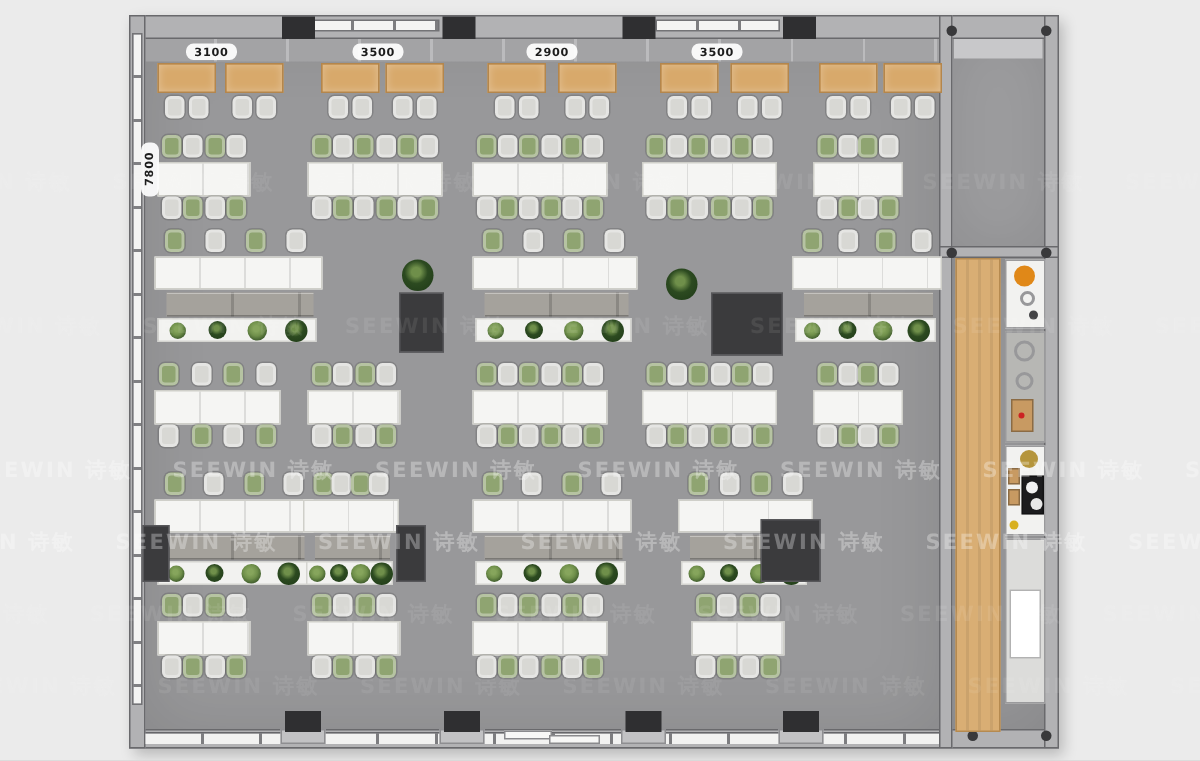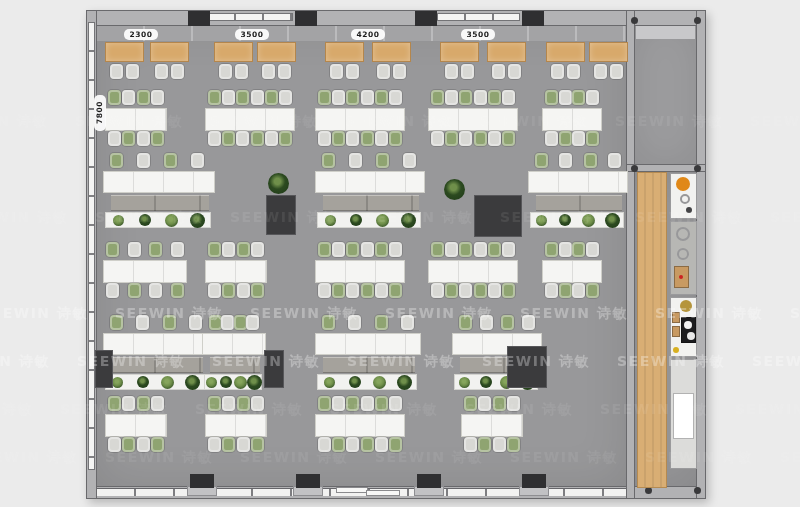--- a/index.html
+++ b/index.html
@@ -382,23 +382,23 @@
       <div class="abs counter-unit" style="left: 670px; top: 297px; width: 27px; height: 60px; background: rgb(242, 242, 240);"></div>
       <div class="abs k-circle" style="left: 680px; top: 300px; width: 12px; height: 12px; background: rgb(181, 149, 60);"></div>
       <div class="abs k-box" style="left: 672px; top: 312px; width: 8px; height: 11px; background: rgb(200, 154, 98);"></div>
       <div class="abs k-box" style="left: 672px; top: 326px; width: 8px; height: 11px; background: rgb(200, 154, 98);"></div>
       <div class="abs k-box" style="left: 681px; top: 317px; width: 15px; height: 26px; background: rgb(28, 28, 30);"></div>
       <div class="abs k-circle" style="left: 684px; top: 321px; width: 8px; height: 8px; background: rgb(242, 242, 242);"></div>
       <div class="abs k-circle" style="left: 687px; top: 332px; width: 8px; height: 8px; background: rgb(232, 232, 232);"></div>
       <div class="abs k-circle" style="left: 673px; top: 347px; width: 6px; height: 6px; background: rgb(216, 176, 33);"></div>
       <div class="abs counter-unit" style="left: 670px; top: 359px; width: 27px; height: 110px; background: rgb(220, 220, 218);"></div>
       <div class="abs k-box" style="left: 673px; top: 393px; width: 21px; height: 46px; background: rgb(255, 255, 255);"></div>
-      <div class="abs dim-pill" style="left: 124px; top: 29px; width: 34px; height: 11px;">2300</div>
+      <div class="abs dim-pill" style="left: 124px; top: 29px; width: 34px; height: 11px;">3100</div>
       <div class="abs dim-pill" style="left: 235px; top: 29px; width: 34px; height: 11px;">3500</div>
-      <div class="abs dim-pill" style="left: 351px; top: 29px; width: 34px; height: 11px;">4200</div>
+      <div class="abs dim-pill" style="left: 351px; top: 29px; width: 34px; height: 11px;">2900</div>
       <div class="abs dim-pill" style="left: 461px; top: 29px; width: 34px; height: 11px;">3500</div>
       <div class="abs dim-pill-v" style="left: 94px; top: 95px; width: 12px; height: 36px;">7800</div>
     </div>
   <div class="abs" id="wm-layer" style="left:0;top:0;width:800px;height:507px;pointer-events:none">
       <div class="abs wm" style="left: -20px; top: 305px; opacity: 0.3;">SEEWIN 诗敏</div>
       <div class="abs wm" style="left: 115px; top: 305px; opacity: 0.3;">SEEWIN 诗敏</div>
       <div class="abs wm" style="left: 250px; top: 305px; opacity: 0.3;">SEEWIN 诗敏</div>
       <div class="abs wm" style="left: 385px; top: 305px; opacity: 0.3;">SEEWIN 诗敏</div>
       <div class="abs wm" style="left: 520px; top: 305px; opacity: 0.3;">SEEWIN 诗敏</div>
       <div class="abs wm" style="left: 655px; top: 305px; opacity: 0.3;">SEEWIN 诗敏</div>

